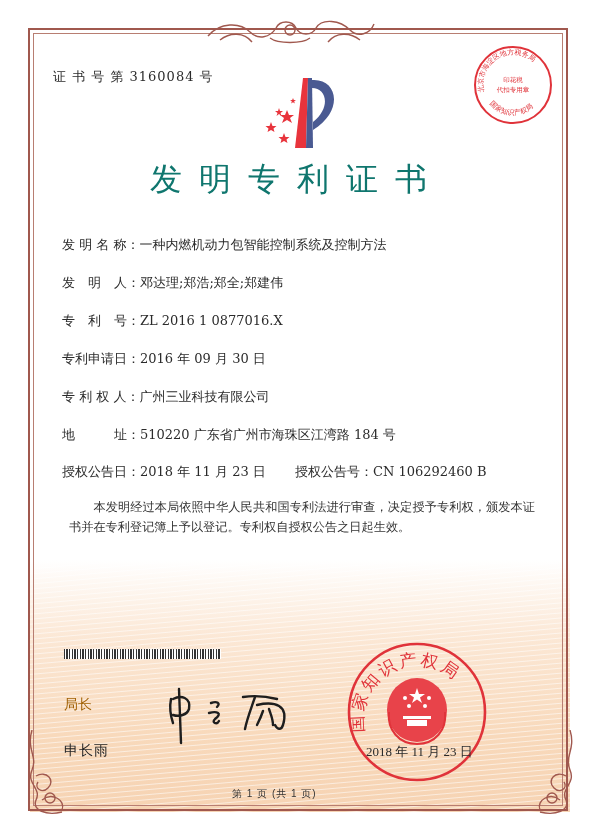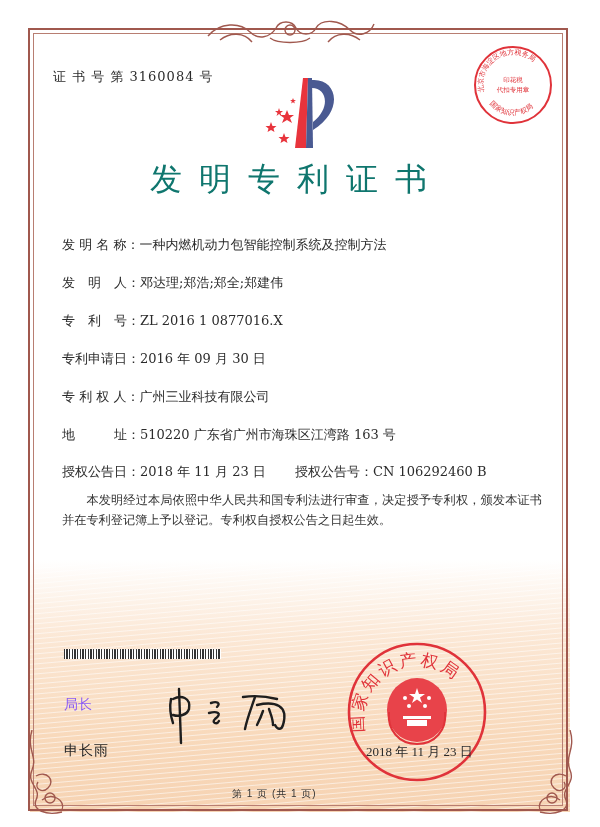--- a/index.html
+++ b/index.html
@@ -13,24 +13,24 @@
   .border-outer { position:absolute; left:28px; top:28px; width:540px; height:783px; border:2px solid #a0584e; box-sizing:border-box; }
   .border-inner { position:absolute; left:33px; top:33px; width:530px; height:773px; border:1px solid #b87e72; box-sizing:border-box; }
   .orn { position:absolute; }
   .cert-no { position:absolute; left:53px; top:68px; font-size:13px; letter-spacing:1px; }
   .logo { position:absolute; left:245px; top:70px; width:95px; height:82px; }
   .tax-stamp { position:absolute; left:472px; top:44px; width:82px; height:82px; }
   .title { position:absolute; left:150px; top:158px; font-size:32px; letter-spacing:17px; font-family:"DejaVu Sans","Liberation Sans",sans-serif; font-weight:300; color:#0f766e; }
   .field { position:absolute; left:62px; font-size:13px; white-space:nowrap; }
   .field .lbl { display:inline-block; }
   .body-text { position:absolute; left:62px; top:490px; width:480px; font-size:12.2px; line-height:20px; color:#333; }
-  .body-text p { margin:0; text-indent:2em; text-align:justify; }
+  .body-text p { margin:7px; text-indent:2em; text-align:justify; }
   .barcode { position:absolute; left:64px; top:649px; width:157px; height:10px;
     background: repeating-linear-gradient(90deg,#333 0 1px,#fff 1px 2px,#333 2px 3px,#333 3px 4px,#fff 4px 5px,#333 5px 6px,#fff 6px 8px); }
-  .director-title { position:absolute; left:64px; top:696px; font-size:14px; font-family:"DejaVu Sans","Liberation Sans",sans-serif; color:#8b5cf6; }
+  .director-title { position:absolute; left:64px; top:696px; font-size:14px; font-family:"DejaVu Sans","Liberation Sans",sans-serif; color:#a16207; }
   .director-name { position:absolute; left:64px; top:718px; font-size:14px; font-family:"DejaVu Sans","Liberation Sans",sans-serif; color:#222; letter-spacing:1px;margin-top:24px; }
   .signature { position:absolute; left:165px; top:685px; width:140px; height:60px; }
   .seal { position:absolute; left:345px; top:640px; width:145px; height:145px; }
   .seal-date { position:absolute; left:366px; top:743px; font-size:13px; color:#2b2b2b; font-family:"Liberation Serif","DejaVu Serif",serif; }
   .page-footer { position:absolute; left:232px; top:787px; font-size:10px; color:#333; font-family:Liberation Sans, sans-serif; letter-spacing:1px; }
 </style>
 </head>
 <body>
 
 <div class="bg-wave"></div>
@@ -105,21 +105,21 @@
 <div class="field" style="top:312px">
   <span class="lbl">专　利　号：</span><span>ZL 2016 1 0877016.X</span>
 </div>
 <div class="field" style="top:350px">
   <span class="lbl">专利申请日：</span><span>2016 年 09 月 30 日</span>
 </div>
 <div class="field" style="top:388px">
   <span class="lbl">专 利 权 人：</span><span>广州三业科技有限公司</span>
 </div>
 <div class="field" style="top:426px">
-  <span class="lbl">地　　　址：</span><span>510220 广东省广州市海珠区江湾路 163 号</span>
+  <span class="lbl">地　　　址：</span><span>510220 广东省广州市海珠区江湾路 184 号</span>
 </div>
 <div class="field" style="top:463px">
   <span class="lbl">授权公告日：</span><span>2018 年 11 月 23 日</span>
 </div>
 <div class="field" style="top:463px;left:295px">
   <span class="lbl">授权公告号：</span><span>CN 106292460 B</span>
 </div>
 
 <div class="body-text">
   <p>本发明经过本局依照中华人民共和国专利法进行审查，决定授予专利权，颁发本证书并在专利登记簿上予以登记。专利权自授权公告之日起生效。</p>

